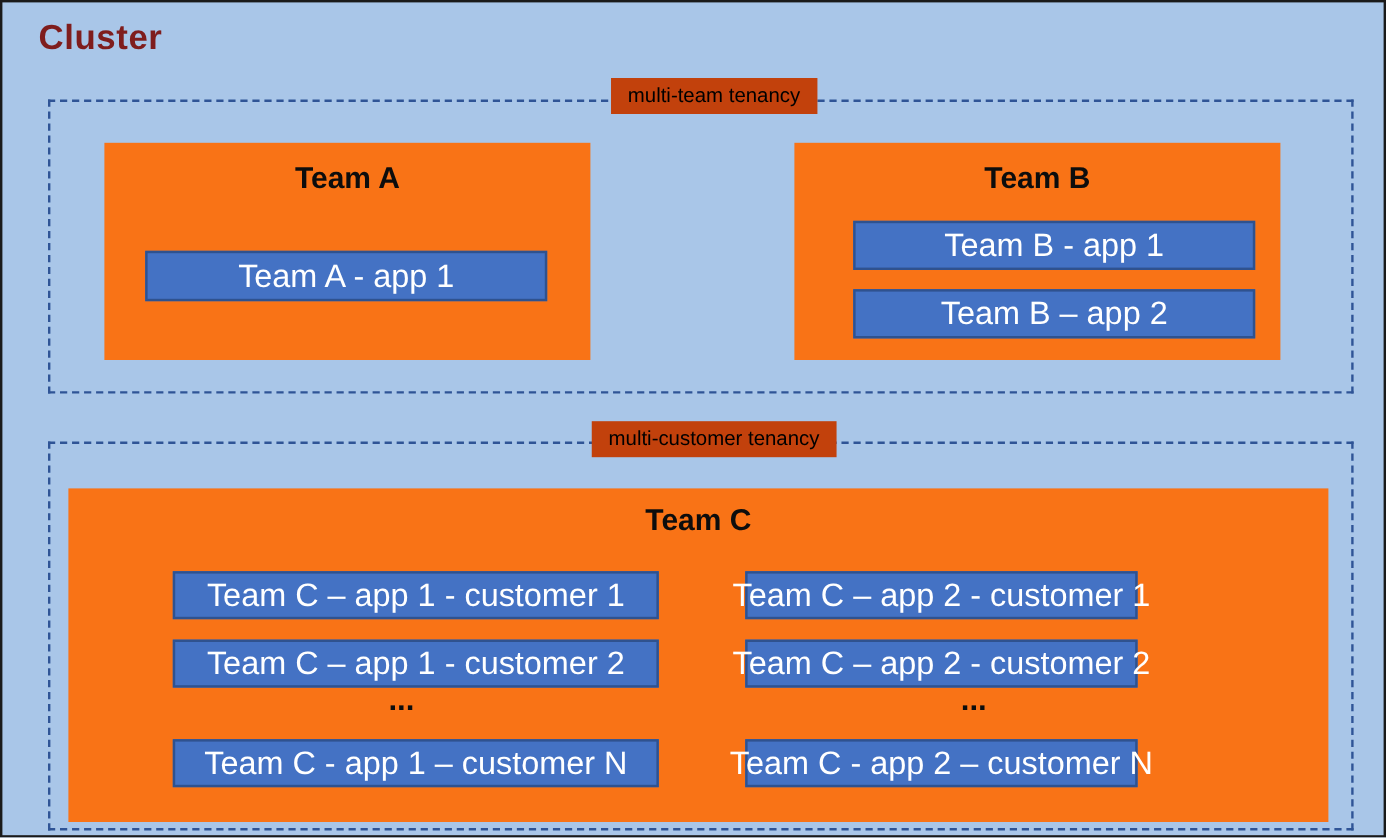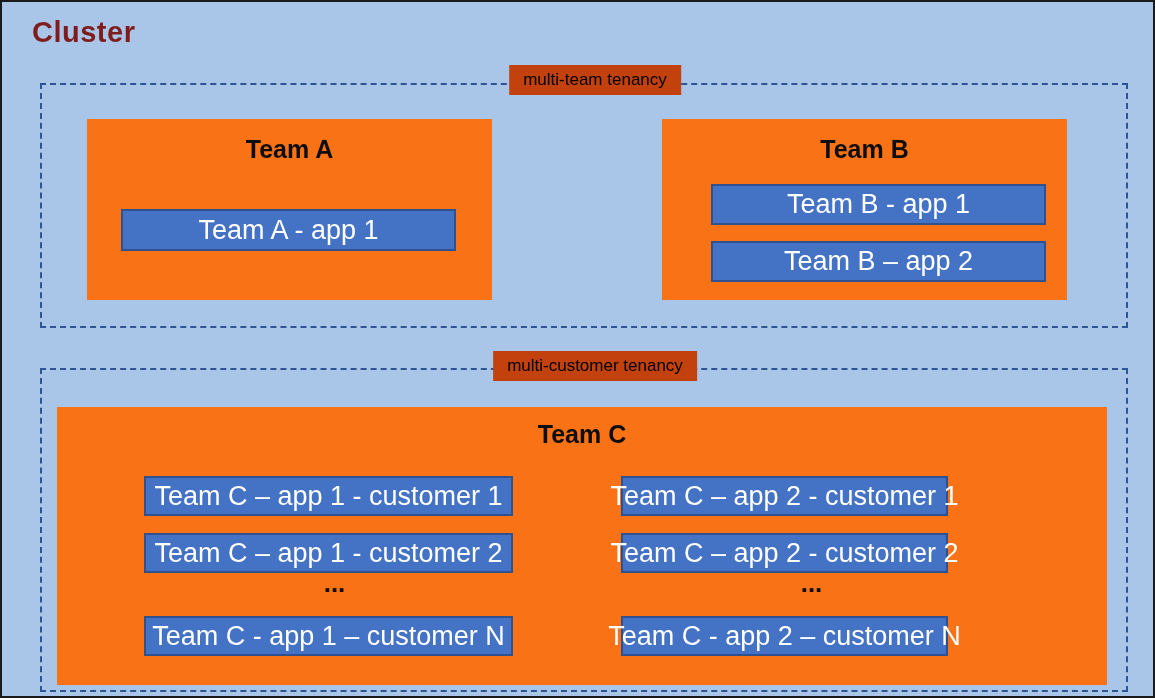--- a/index.html
+++ b/index.html
@@ -79,21 +79,21 @@
   }
 
   
   .app-a1 { left: 22px; top: 90px; width: 335px; height: 42px; }
 
   
   .app-b1 { left: 37px; top: 65px;  width: 335px; height: 41px; }
   .app-b2 { left: 37px; top: 122px; width: 335px; height: 41px; }
 
   
-  .col-left  .app-box { left: 75px;  width: 369px; height: 40px; }
+  .col-left  .app-box { left: 75px;  width: 405px; height: 40px; }
   .col-right .app-box { left: 552px; width: 327px; height: 40px; }
   .row-1 { top: 69px; }
   .row-2 { top: 126px; }
   .row-n { top: 209px; }
 
   .ellipsis {
     position: absolute;
     width: 405px;
     top: 163px;
     text-align: center;

